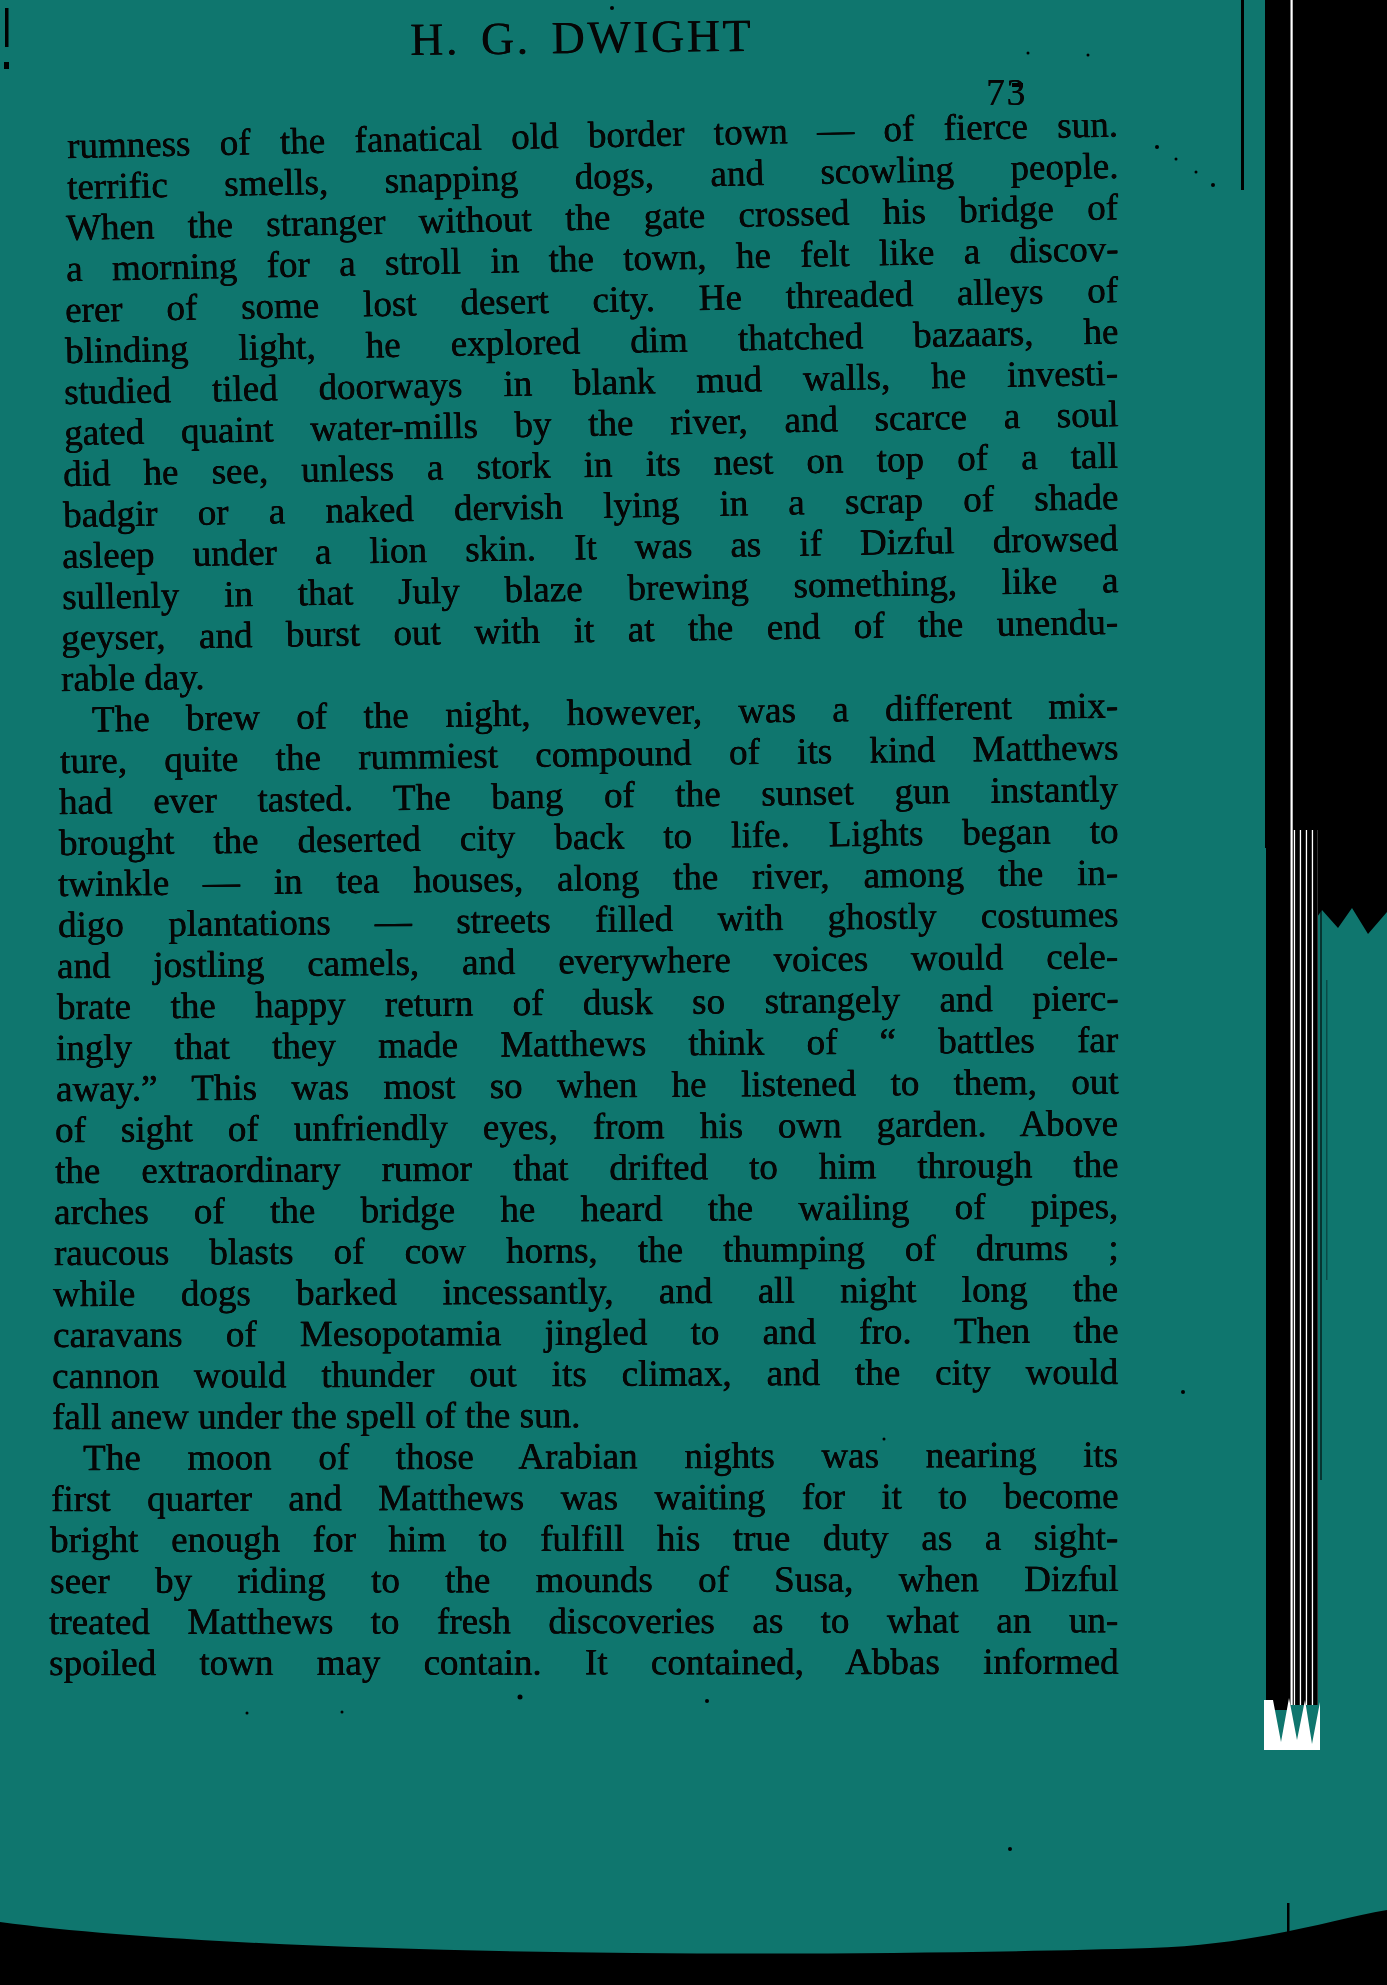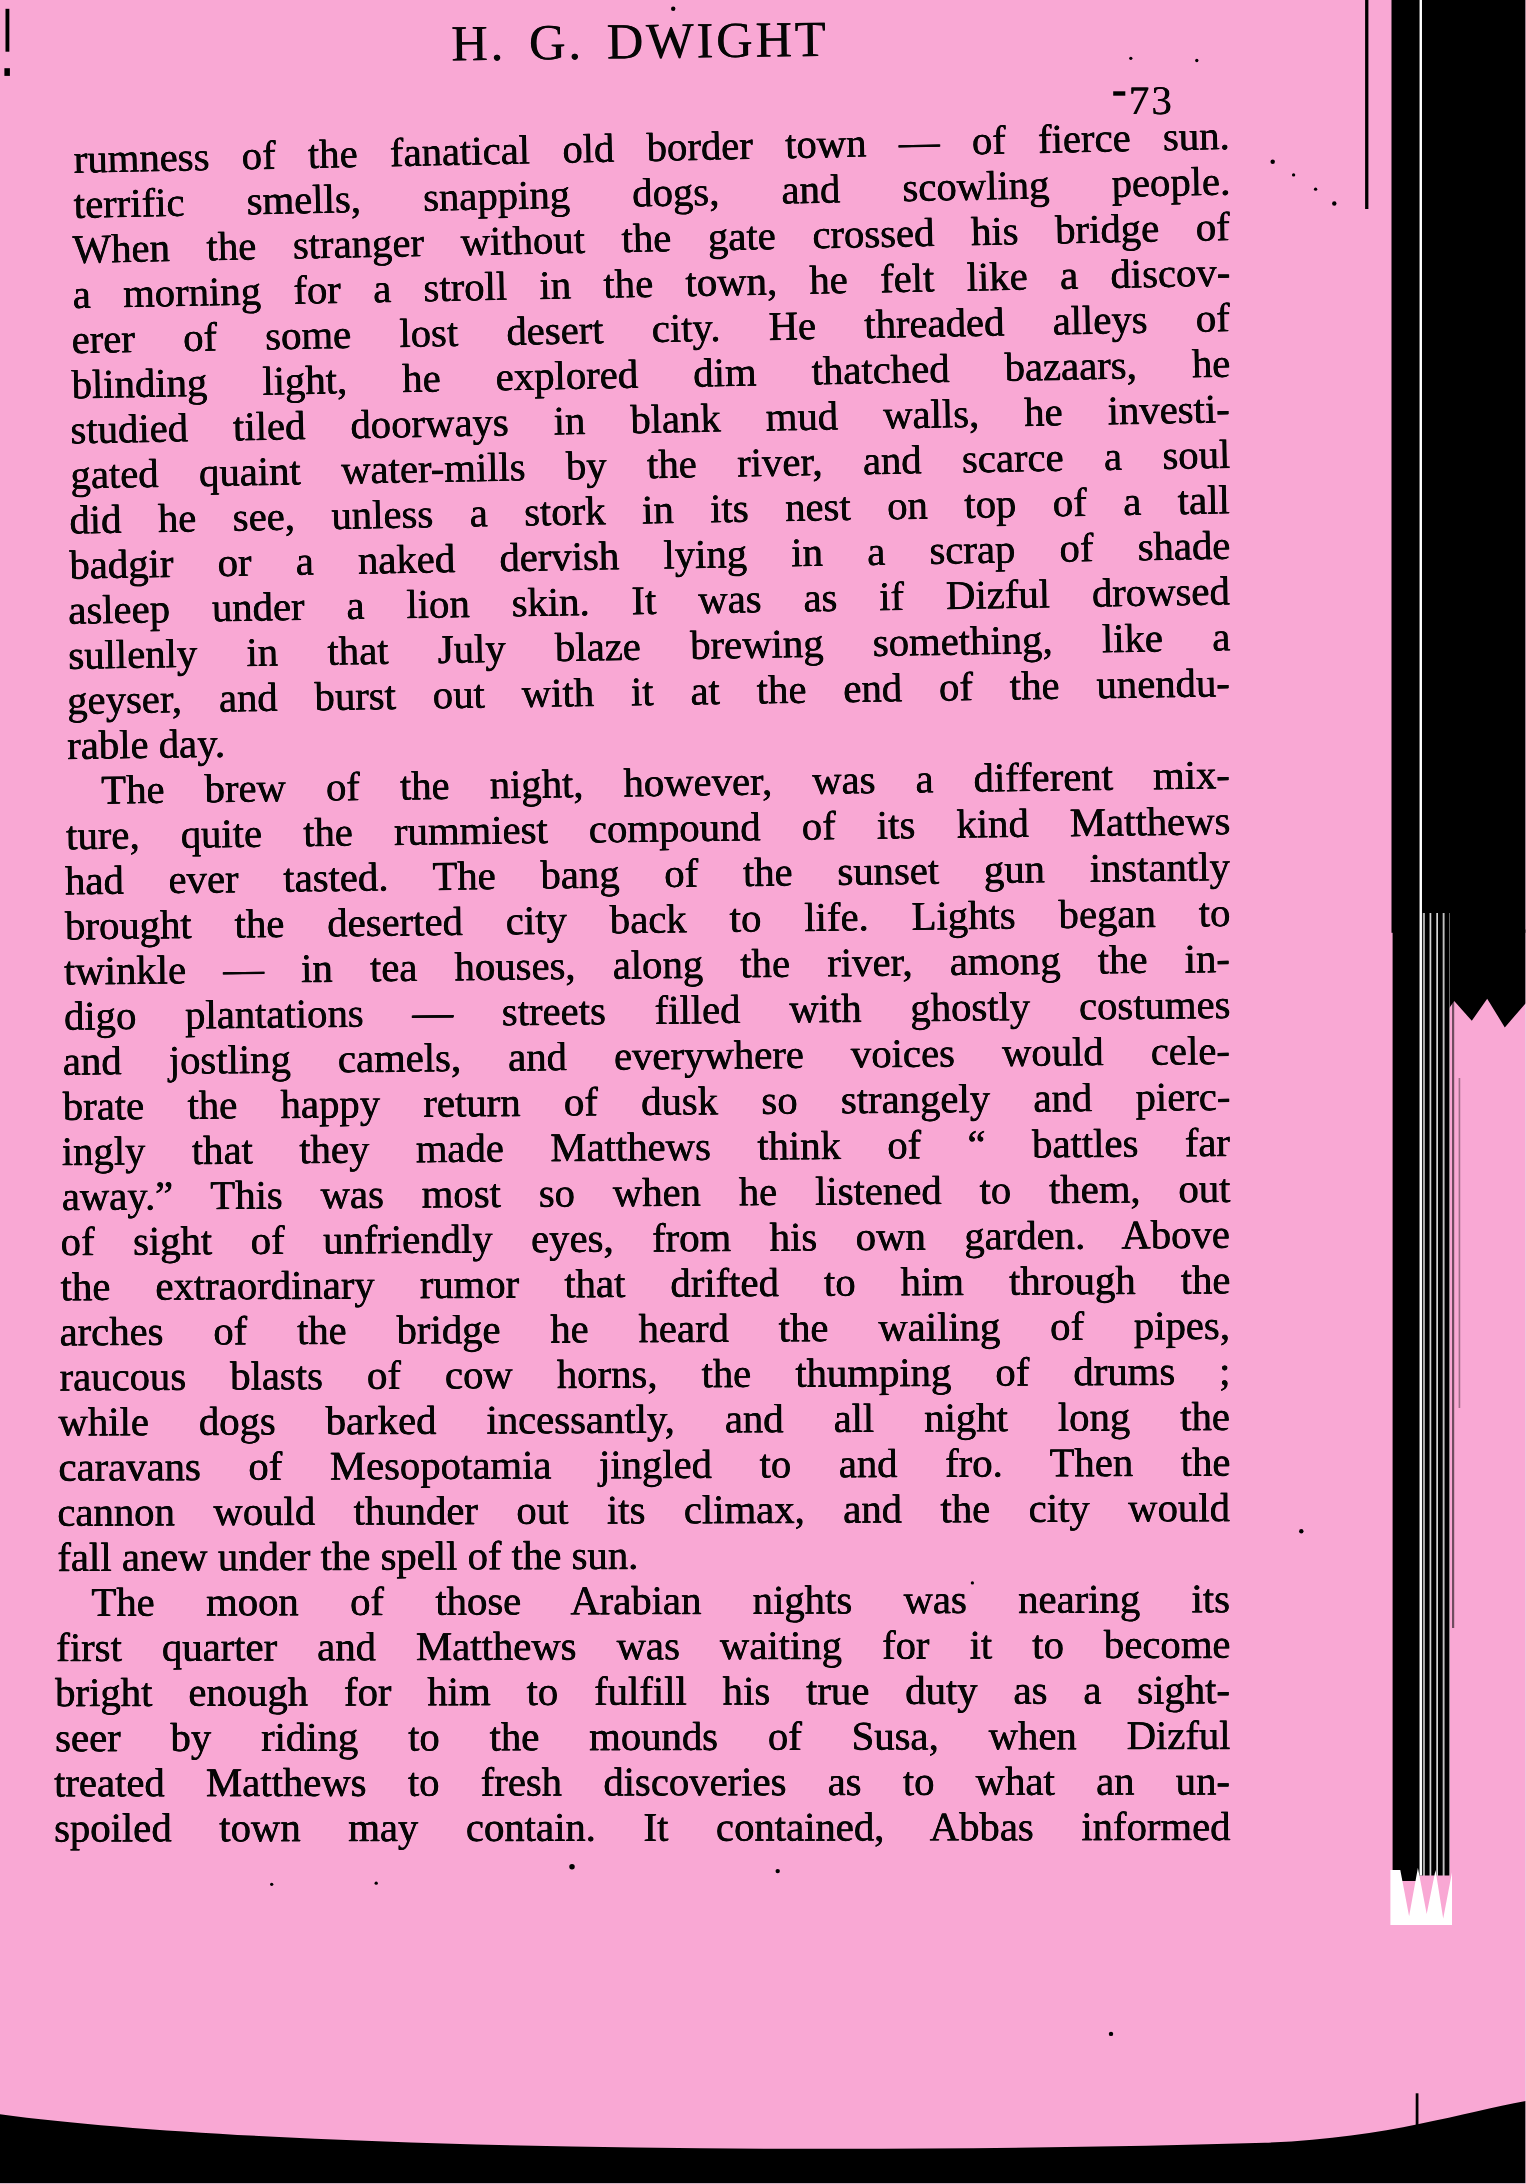--- a/index.html
+++ b/index.html
@@ -1,37 +1,37 @@
 <!DOCTYPE html>
 <html><head>
 <meta charset="utf-8">
 <style>
   html,body{margin:0;padding:0;background:#e8e8e8;}
   .page{
     position:relative;
     width:1387px;height:1985px;
-    background:#f9a8d4;
+    background:#0f766e;
     overflow:hidden;
     font-family:"Liberation Serif", serif;
     color:#060606;
   }
   .artifacts{
     position:absolute;left:0;top:0;width:1387px;height:1985px;
     pointer-events:none;
   }
   .running-head{
     position:absolute;left:410px;top:18px;
     font-size:46px;line-height:44px;
     letter-spacing:2.5px;word-spacing:7px;
     transform:rotate(-0.7deg);transform-origin:0 50%;
     white-space:nowrap;
     text-shadow:0.4px 0 0 currentColor;
   }
   .folio{
-    position:absolute;left:1026px;top:74px;
+    position:absolute;left:986px;top:74px;
     font-size:37px;line-height:37px;letter-spacing:2px;
     text-shadow:0.5px 0 0 currentColor;
   }
   .text-block{
     position:absolute;left:48px;top:125px;width:1070px;
   }
   .line{
     font-size:37px;line-height:41px;
     text-align:justify;text-align-last:justify;
     transform-origin:0% 60%;

